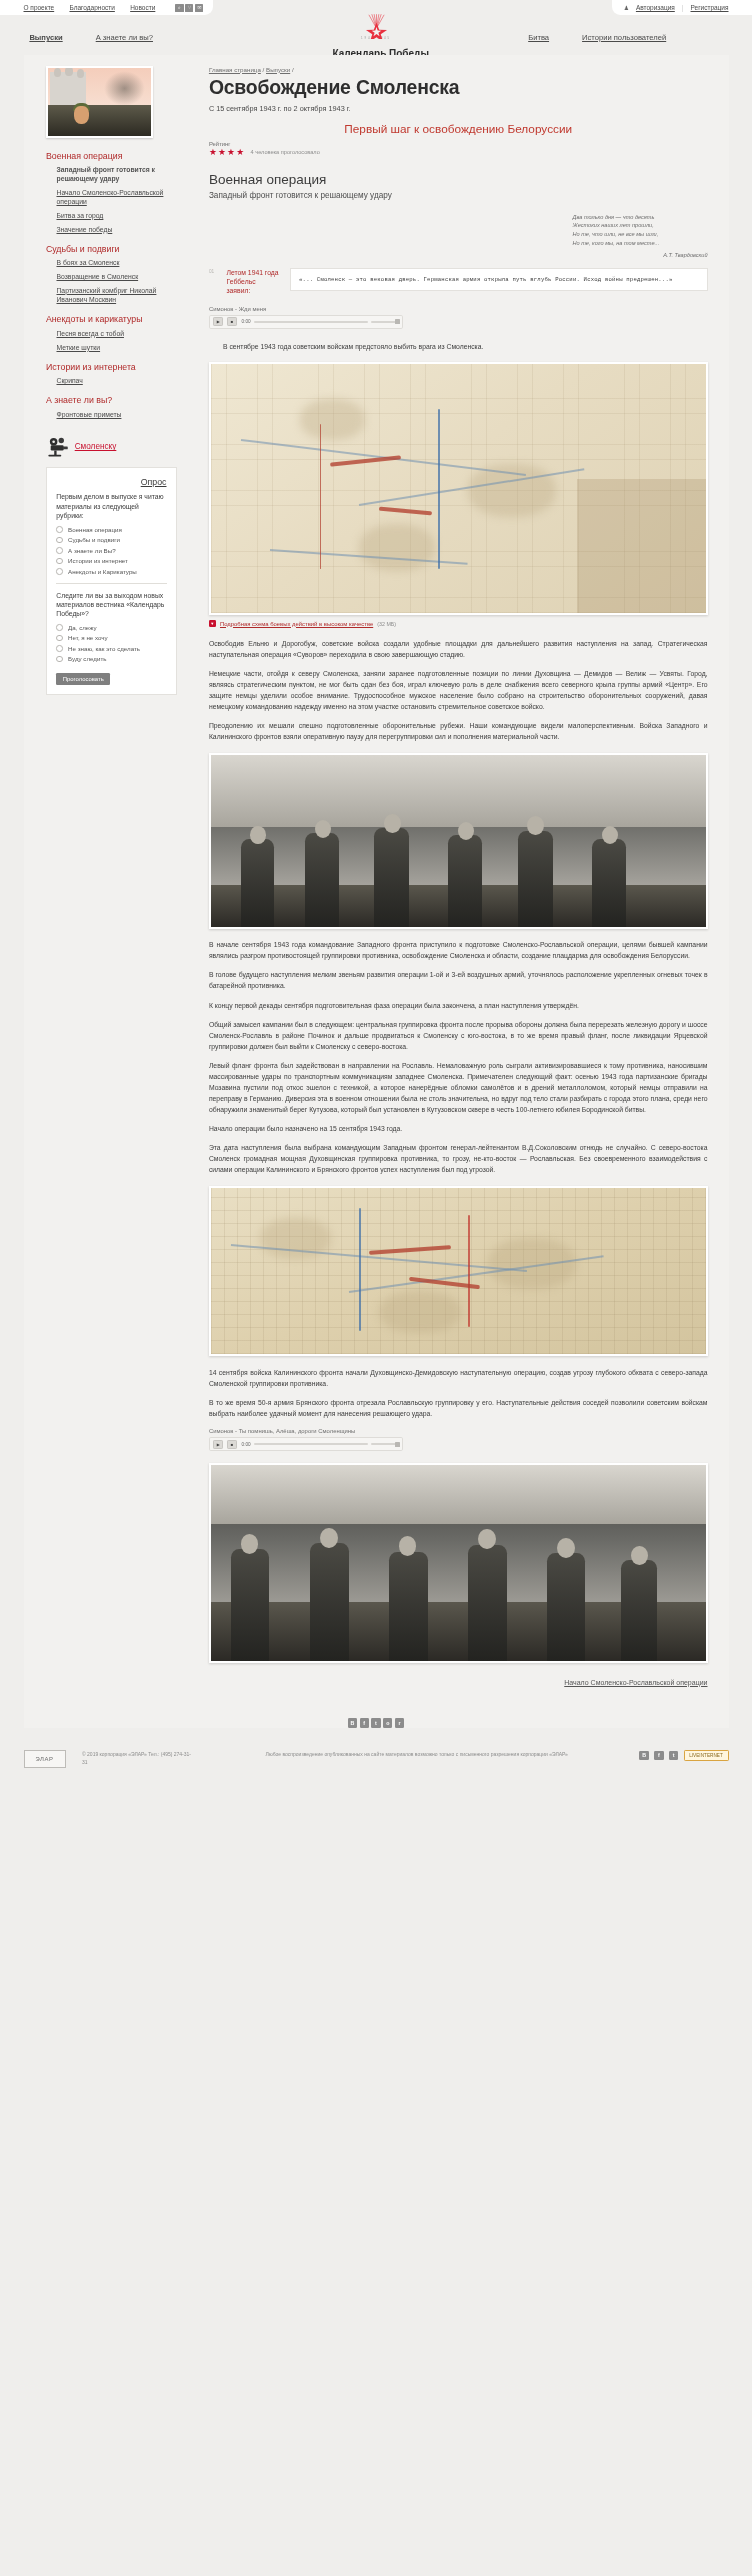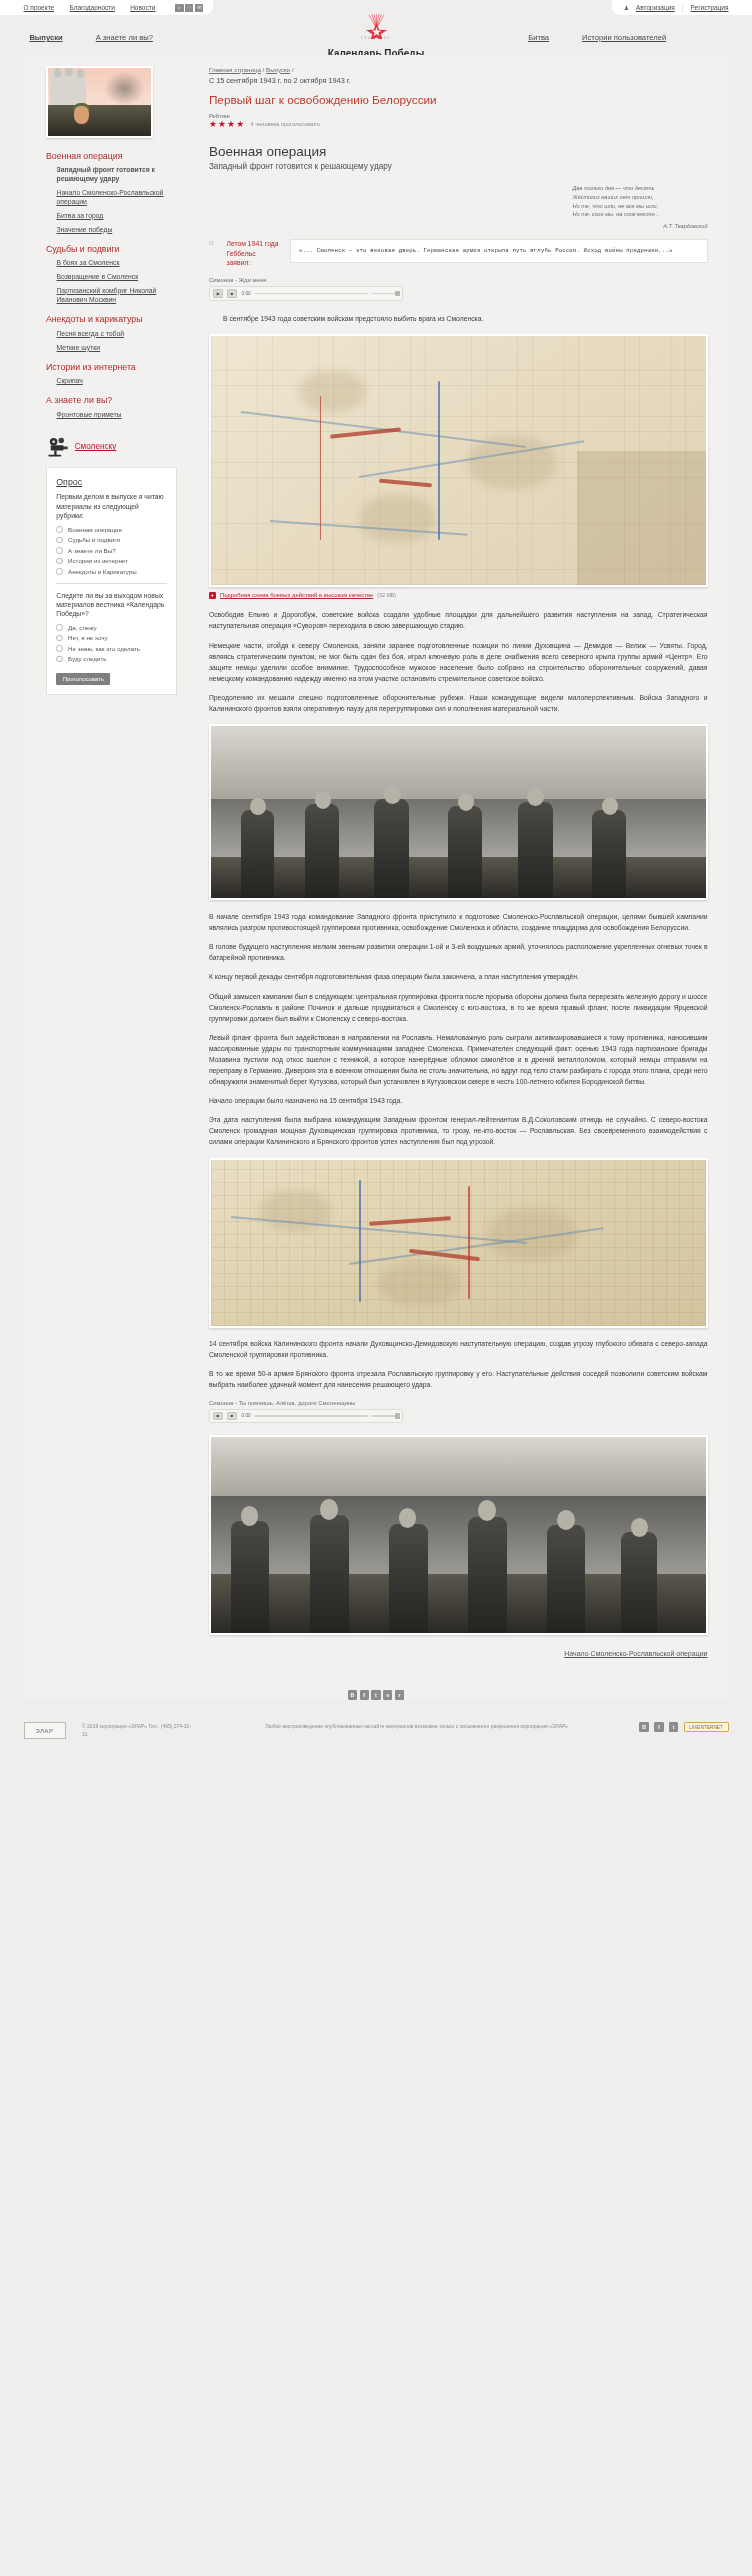--- a/index.html
+++ b/index.html
@@ -68,20 +68,21 @@
     top:-5.9px; text-align:center; width:106px;
   }
   .logo-star { position:relative; height:23.5px; }
   .logo-star svg { display:block; margin:0 auto; }
   .logo-years {
     font-size:2.9px; color:#9a9a9a; letter-spacing:1.8px; margin-top:-1.2px;
   }
   .logo-title {
     font-size:10px; font-weight:bold; color:#2d2d2d; white-space:nowrap;
     margin-top:8px;
+    text-align:right;
   }
 
   
   .page {
     width:705px; margin:0 auto;
     background:#f2f1ef;
     padding:10.6px 0 0 0;
     position:relative;
   }
   .cols { display:flex; }
@@ -127,21 +128,21 @@
   .video-archive a {
     color:#c8102e; font-size:8.2px; text-decoration:underline; cursor:pointer;
   }
 
   .poll {
     background:#fff; border:0.6px solid #e3e1dd; padding:8.2px 9.4px 9.4px 9.4px;
     margin-left:10.6px; width:131px;
   }
   .poll h3 {
     margin:0 0 5.9px 0; font-size:8.8px; font-weight:normal;
-    color:#3c3c3c; text-decoration:underline; cursor:pointer;
+    color:#3c3c3c; text-decoration:underline; cursor:pointer;text-align:right;
   }
   .poll-q {
     font-size:6.8px; line-height:1.38; margin-bottom:5.3px; color:#3c3c3c;
   }
   .poll-opt {
     display:flex; align-items:center; gap:5.3px; margin-bottom:3.5px;
     font-size:6.2px; color:#555; cursor:pointer;
   }
   .radio {
     width:6.5px; height:6.5px; border:0.6px solid #b7b5b1; border-radius:50%;
@@ -156,21 +157,21 @@
 
   
   .crumbs { font-size:6.2px; color:#6f6f6f; margin-bottom:3.5px; }
   .crumbs a { color:#6f6f6f; text-decoration:underline; cursor:pointer; }
   h1.page-title {
     font-size:19.4px; font-weight:bold; margin:0 0 5.3px 0; color:#2e2e2e;
     letter-spacing:-0.2px;
   }
   .daterange { font-size:7.3px; color:#4a4a4a; margin-bottom:8.2px; }
   h2.subtitle {
-    font-size:11.8px; color:#c0392f; font-weight:normal; margin:0 0 5.3px 0;
+    font-size:11.8px; color:#c0392f; font-weight:normal; margin:0 0 5.3px 0;text-align:center;
   }
   .rating-row { display:flex; align-items:center; gap:5.3px; margin-bottom:2.4px; }
   .rating-label { font-size:5.9px; color:#6f6f6f; }
   .stars { color:#c8102e; font-size:8.8px; letter-spacing:1.2px; cursor:pointer; }
   .votes { font-size:5.6px; color:#8d8d8d; }
 
   h2.sec-title {
     font-size:13.5px; font-weight:normal; color:#3c3c3c; margin:15.3px 0 3.5px 0;
   }
   .sec-sub { font-size:8.2px; color:#4f4f4f; margin-bottom:10.6px; }
@@ -506,20 +507,21 @@
       <button class="poll-btn">Проголосовать</button>
     </div>
   </aside>
 
   <main class="content">
 
     <div class="crumbs">
       <a>Главная страница</a><span> / </span><a>Выпуски</a><span> /</span>
     </div>
 
+    <h1 class="page-title">Освобождение Смоленска</h1>
     <div class="daterange">С 15 сентября 1943 г. по 2 октября 1943 г.</div>
     <h2 class="subtitle">Первый шаг к освобождению Белоруссии</h2>
 
     <div class="rating-label">Рейтинг</div>
     <div class="rating-row">
       <span class="stars">★★★★</span>
       <span class="votes">4 человека проголосовало</span>
     </div>
 
     <h2 class="sec-title">Военная операция</h2>

